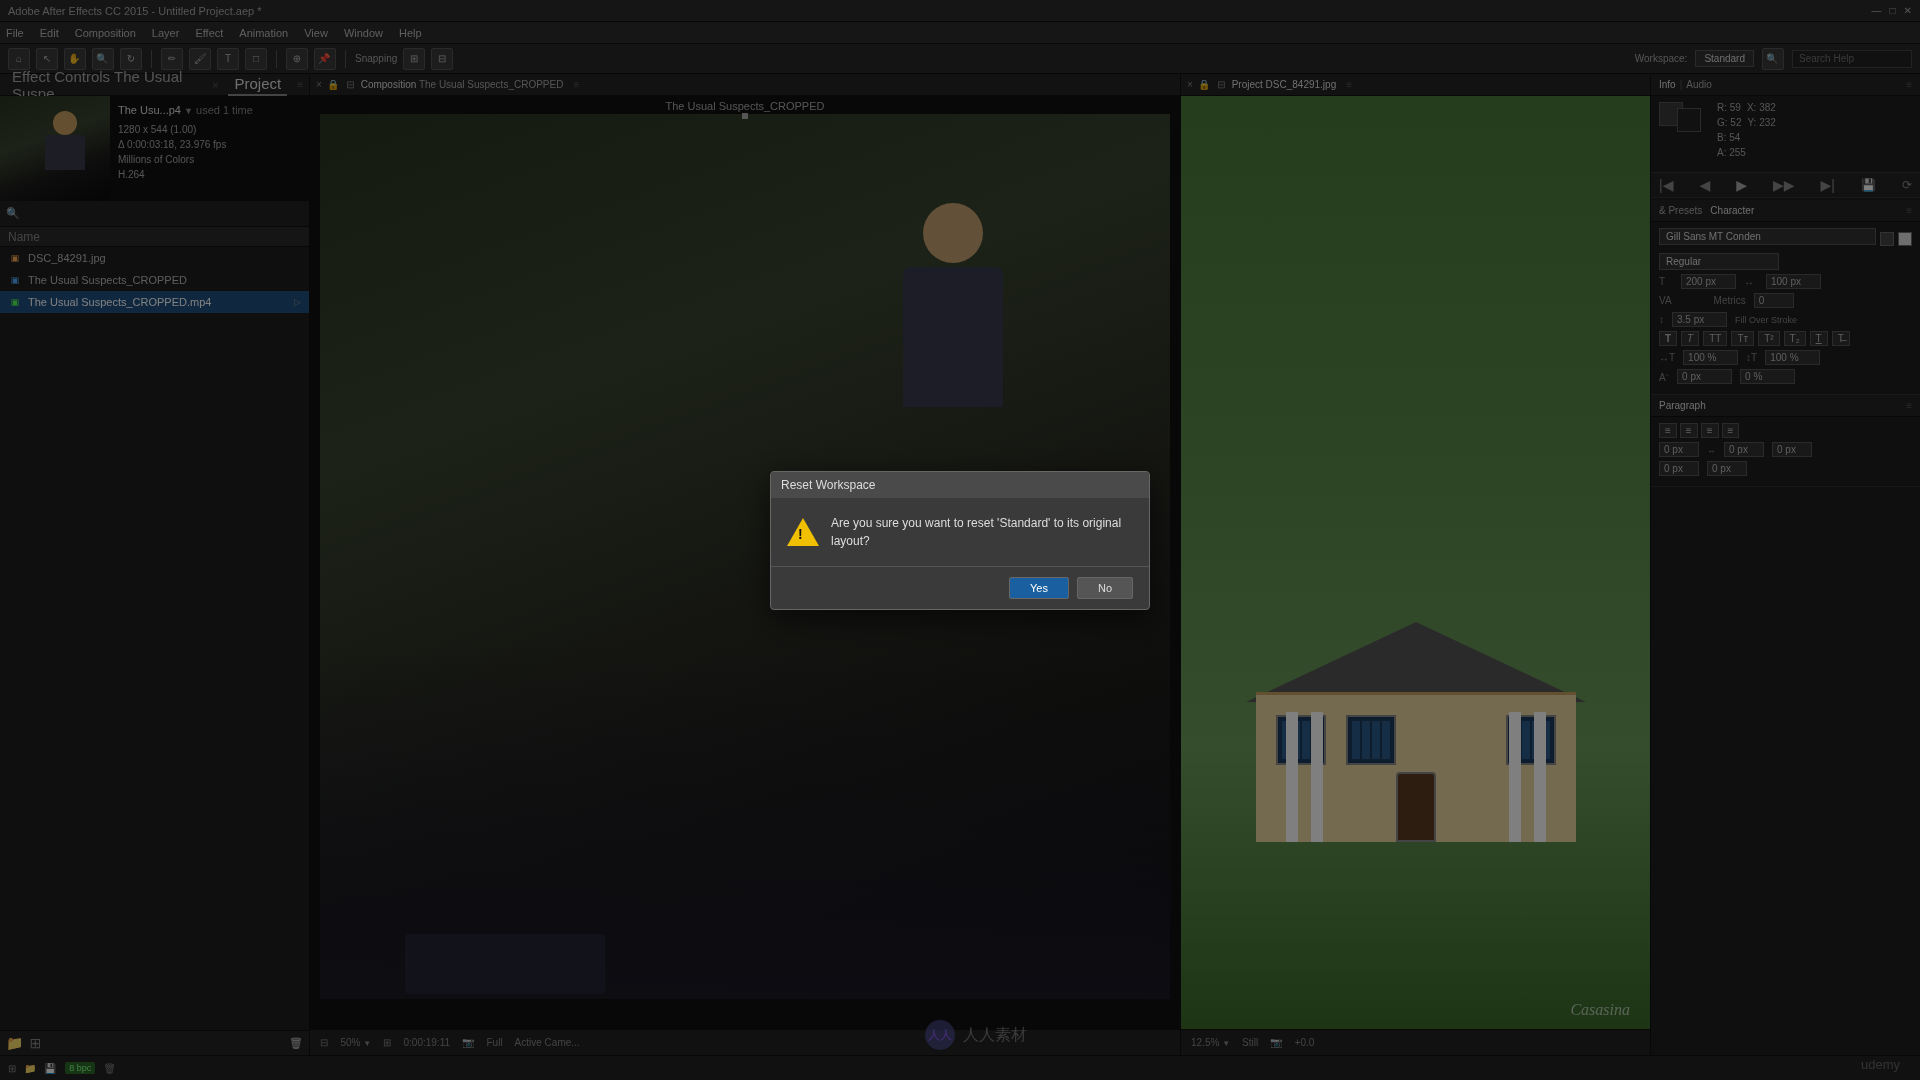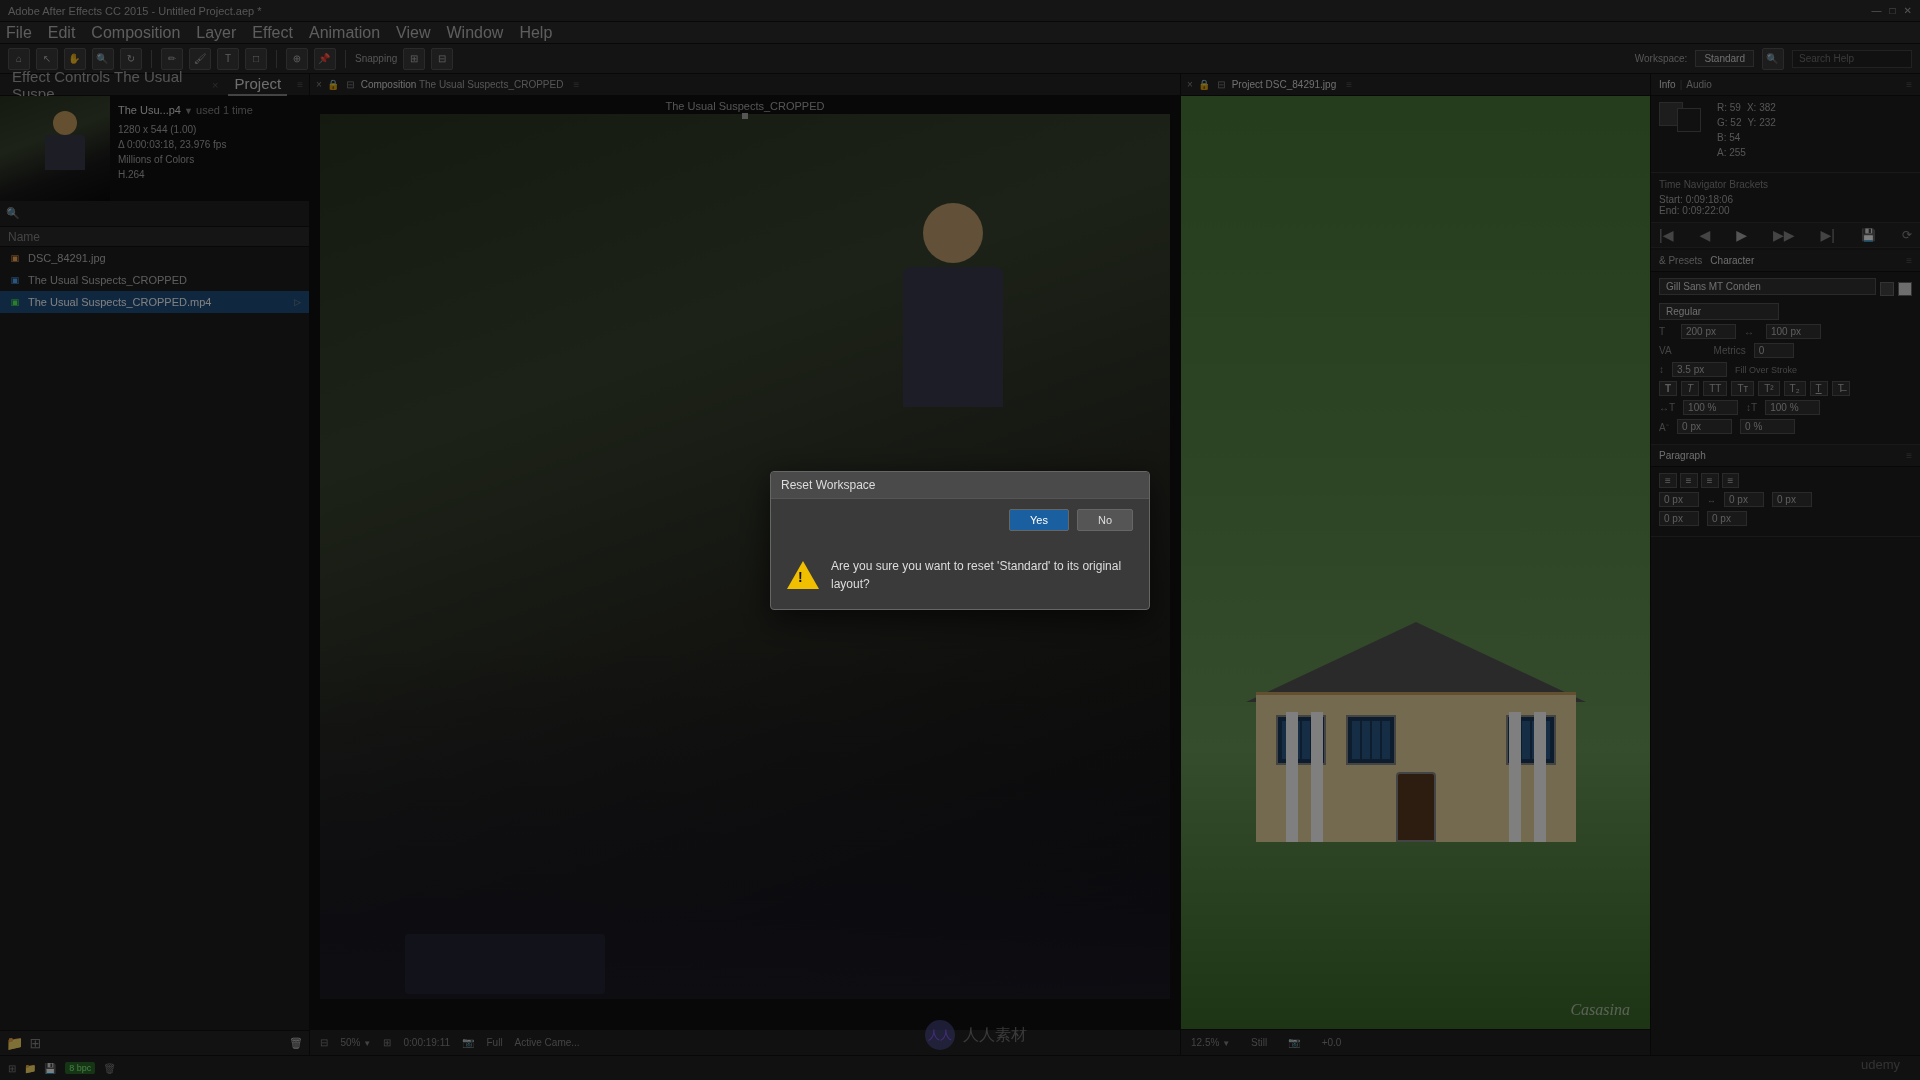--- a/index.html
+++ b/index.html
@@ -31,21 +31,21 @@
     
     #menu-bar {
       height: 22px;
       background: #2d2d2d;
       display: flex;
       align-items: center;
       padding: 0 6px;
       gap: 16px;
       border-bottom: 1px solid #111;
     }
-    #menu-bar span { font-size: 16px; color: #bbb; cursor: pointer; }
+    #menu-bar span { font-size: 11px; color: #bbb; cursor: pointer; }
 
     
     #toolbar {
       height: 30px;
       background: #292929;
       display: flex;
       align-items: center;
       padding: 0 8px;
       gap: 6px;
       border-bottom: 1px solid #111;
@@ -272,21 +272,21 @@
       bottom: 10px; right: 20px;
       font-family: 'Georgia', serif;
       font-size: 16px;
       color: rgba(255,255,255,0.6);
       font-style: italic;
     }
     .footage-toolbar {
       height: 26px;
       background: #222;
       display: flex; align-items: center;
-      padding: 0 6px; gap: 13px;
+      padding: 0 6px; gap: 4px;
       border-top: 1px solid #111;
     }
 
     
     #right-panel {
       width: 270px;
       background: #1e1e1e;
       border-left: 1px solid #111;
       display: flex;
       flex-direction: column;
@@ -688,25 +688,20 @@
           <div class="rgba-row">
             <span class="rgba-item">B: 54</span>
           </div>
           <div class="rgba-row">
             <span class="rgba-item">A: 255</span>
           </div>
         </div>
       </div>
     </div>
 
-    <div class="right-section">
-      <div class="right-section-title">Time Navigator Brackets</div>
-      <div style="font-size:10px;color:#aaa;">Start: 0:09:18:06</div>
-      <div style="font-size:10px;color:#aaa;">End: 0:09:22:00</div>
-    </div>
 
     <div style="display:flex;align-items:center;justify-content:space-between;padding:4px 8px;background:#252525;border-bottom:1px solid #333;">
       <span style="font-size:14px;color:#888;">|◀</span>
       <span style="font-size:14px;color:#888;">◀</span>
       <span style="font-size:14px;color:#aaa;">▶</span>
       <span style="font-size:14px;color:#888;">▶▶</span>
       <span style="font-size:14px;color:#888;">▶|</span>
       <span style="font-size:12px;color:#888;">💾</span>
       <span style="font-size:12px;color:#888;">⟳</span>
     </div>
@@ -811,22 +806,22 @@
   <div class="watermark-logo">人人</div>
   <span>人人素材</span>
 </div>
 <div style="position:absolute;bottom:8px;right:20px;font-size:13px;color:rgba(200,200,200,0.4);z-index:50;">udemy</div>
 
 <div id="dialog-overlay" style="position: fixed;">
   <div id="dialog">
     <div id="dialog-title-bar">
       <span>Reset Workspace</span>
     </div>
+    <div id="dialog-body">
+      <div class="warning-triangle"></div>
+      <div class="dialog-message">Are you sure you want to reset 'Standard' to its original layout?</div>
+    </div>
     <div id="dialog-buttons">
       <button class="dialog-btn dialog-btn-yes">Yes</button>
       <button class="dialog-btn dialog-btn-no">No</button>
     </div>
-    <div id="dialog-body">
-      <div class="warning-triangle"></div>
-      <div class="dialog-message">Are you sure you want to reset 'Standard' to its original layout?</div>
-    </div>
   </div>
 </div>
 
 </body></html>

